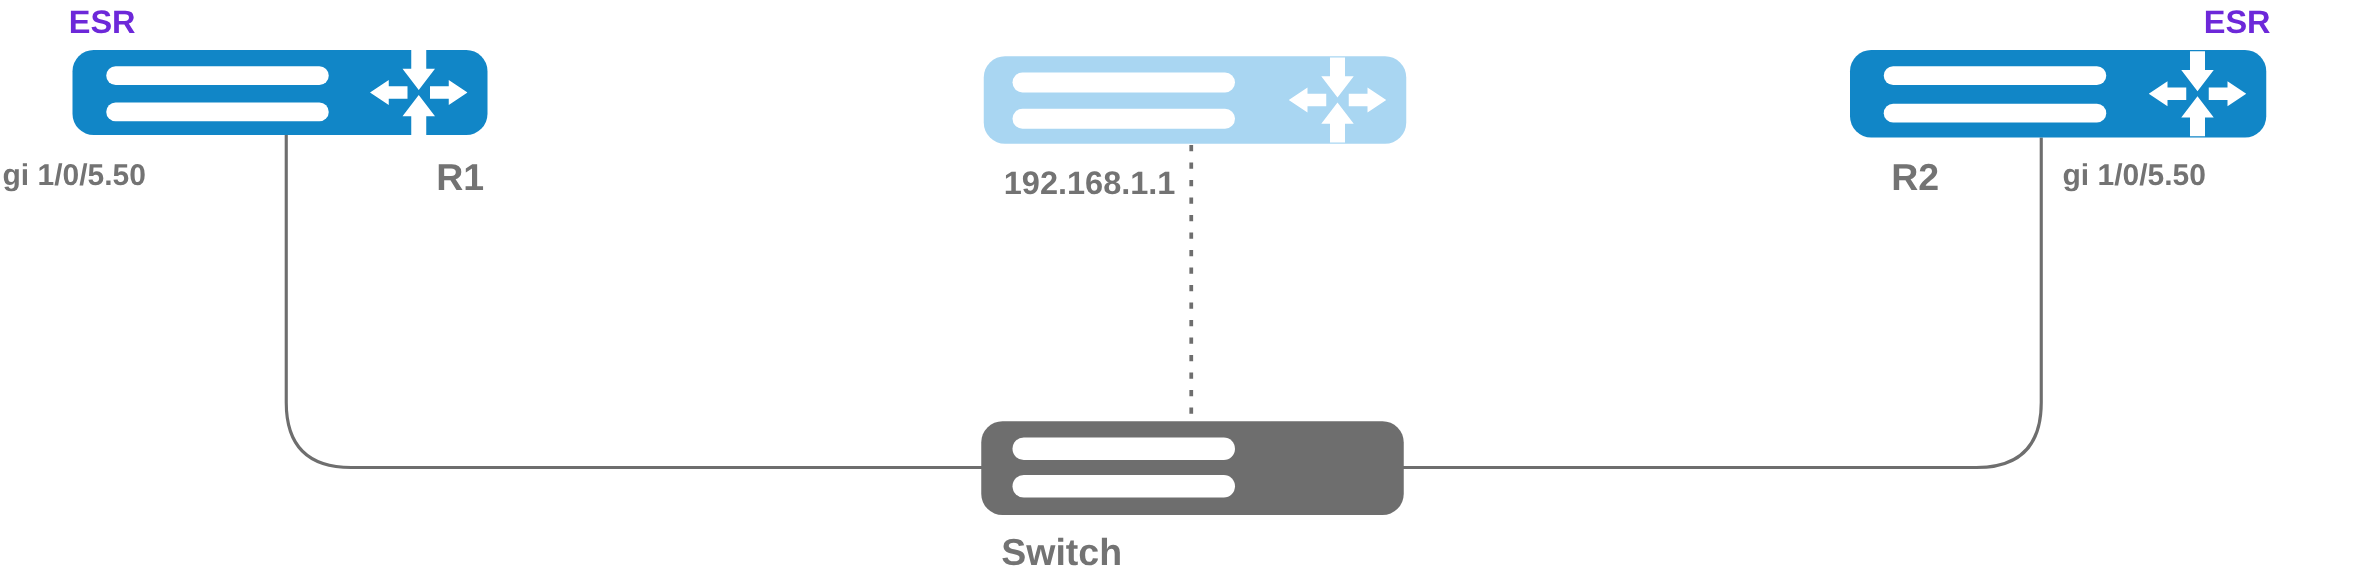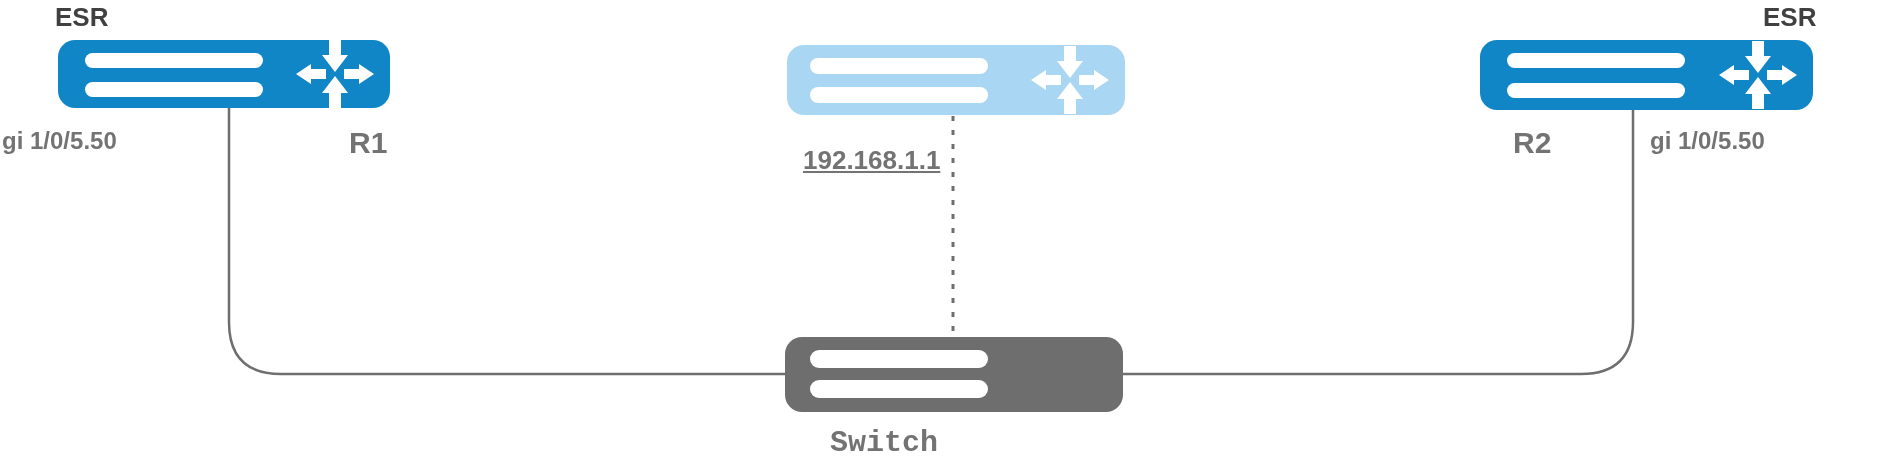--- a/index.html
+++ b/index.html
@@ -18,21 +18,21 @@
   .switch-gray  { background: #6e6e6e; }
   .slot { position: absolute; background: #ffffff; border-radius: 9px; }
   .arrows { position: absolute; top: 0; }
   .lbl {
     position: absolute;
     font-weight: bold;
     color: #737373;
     white-space: nowrap;
     line-height: 1.0;
   }
-  .lbl-vendor { color: #404040; font-size: 26px; }
+  .lbl-vendor { color: #6d28d9; font-size: 26px; }
   .lbl-name   { font-size: 30px; }
   .lbl-iface  { font-size: 24px; line-height: 31px; }
   .lbl-iface span { display: block; }
   .lbl-ip     { font-size: 26px; }
   .lbl-switch { font-size: 30px; }
 </style>
 </head>
 <body>
 
 <div class="canvas">
@@ -82,25 +82,25 @@
   </div>
 
   <div class="lbl lbl-vendor" style="left:55px; top:4px;">ESR</div>
 
   <div class="lbl lbl-iface" style="left:2px; top:125px;">
     <span>gi 1/0/5.50</span>
   </div>
 
   <div class="lbl lbl-name" style="left:349px; top:128px;">R1</div>
 
-  <div class="lbl lbl-ip" style="left:803px; top:147px;text-decoration:underline;">192.168.1.1</div>
+  <div class="lbl lbl-ip" style="left:803px; top:133px;">192.168.1.1</div>
 
   <div class="lbl lbl-name" style="left:1513px; top:128px;">R2</div>
 
   <div class="lbl lbl-iface" style="left:1650px; top:125px;">
     <span>gi 1/0/5.50</span>
   </div>
 
   <div class="lbl lbl-vendor" style="left:1763px; top:4px;">ESR</div>
 
-  <div class="lbl lbl-switch" style="left:830px; top:428px;font-family:Liberation Mono, monospace;">Switch</div>
+  <div class="lbl lbl-switch" style="left:801px; top:428px;">Switch</div>
 
 </div>
 
 </body></html>

